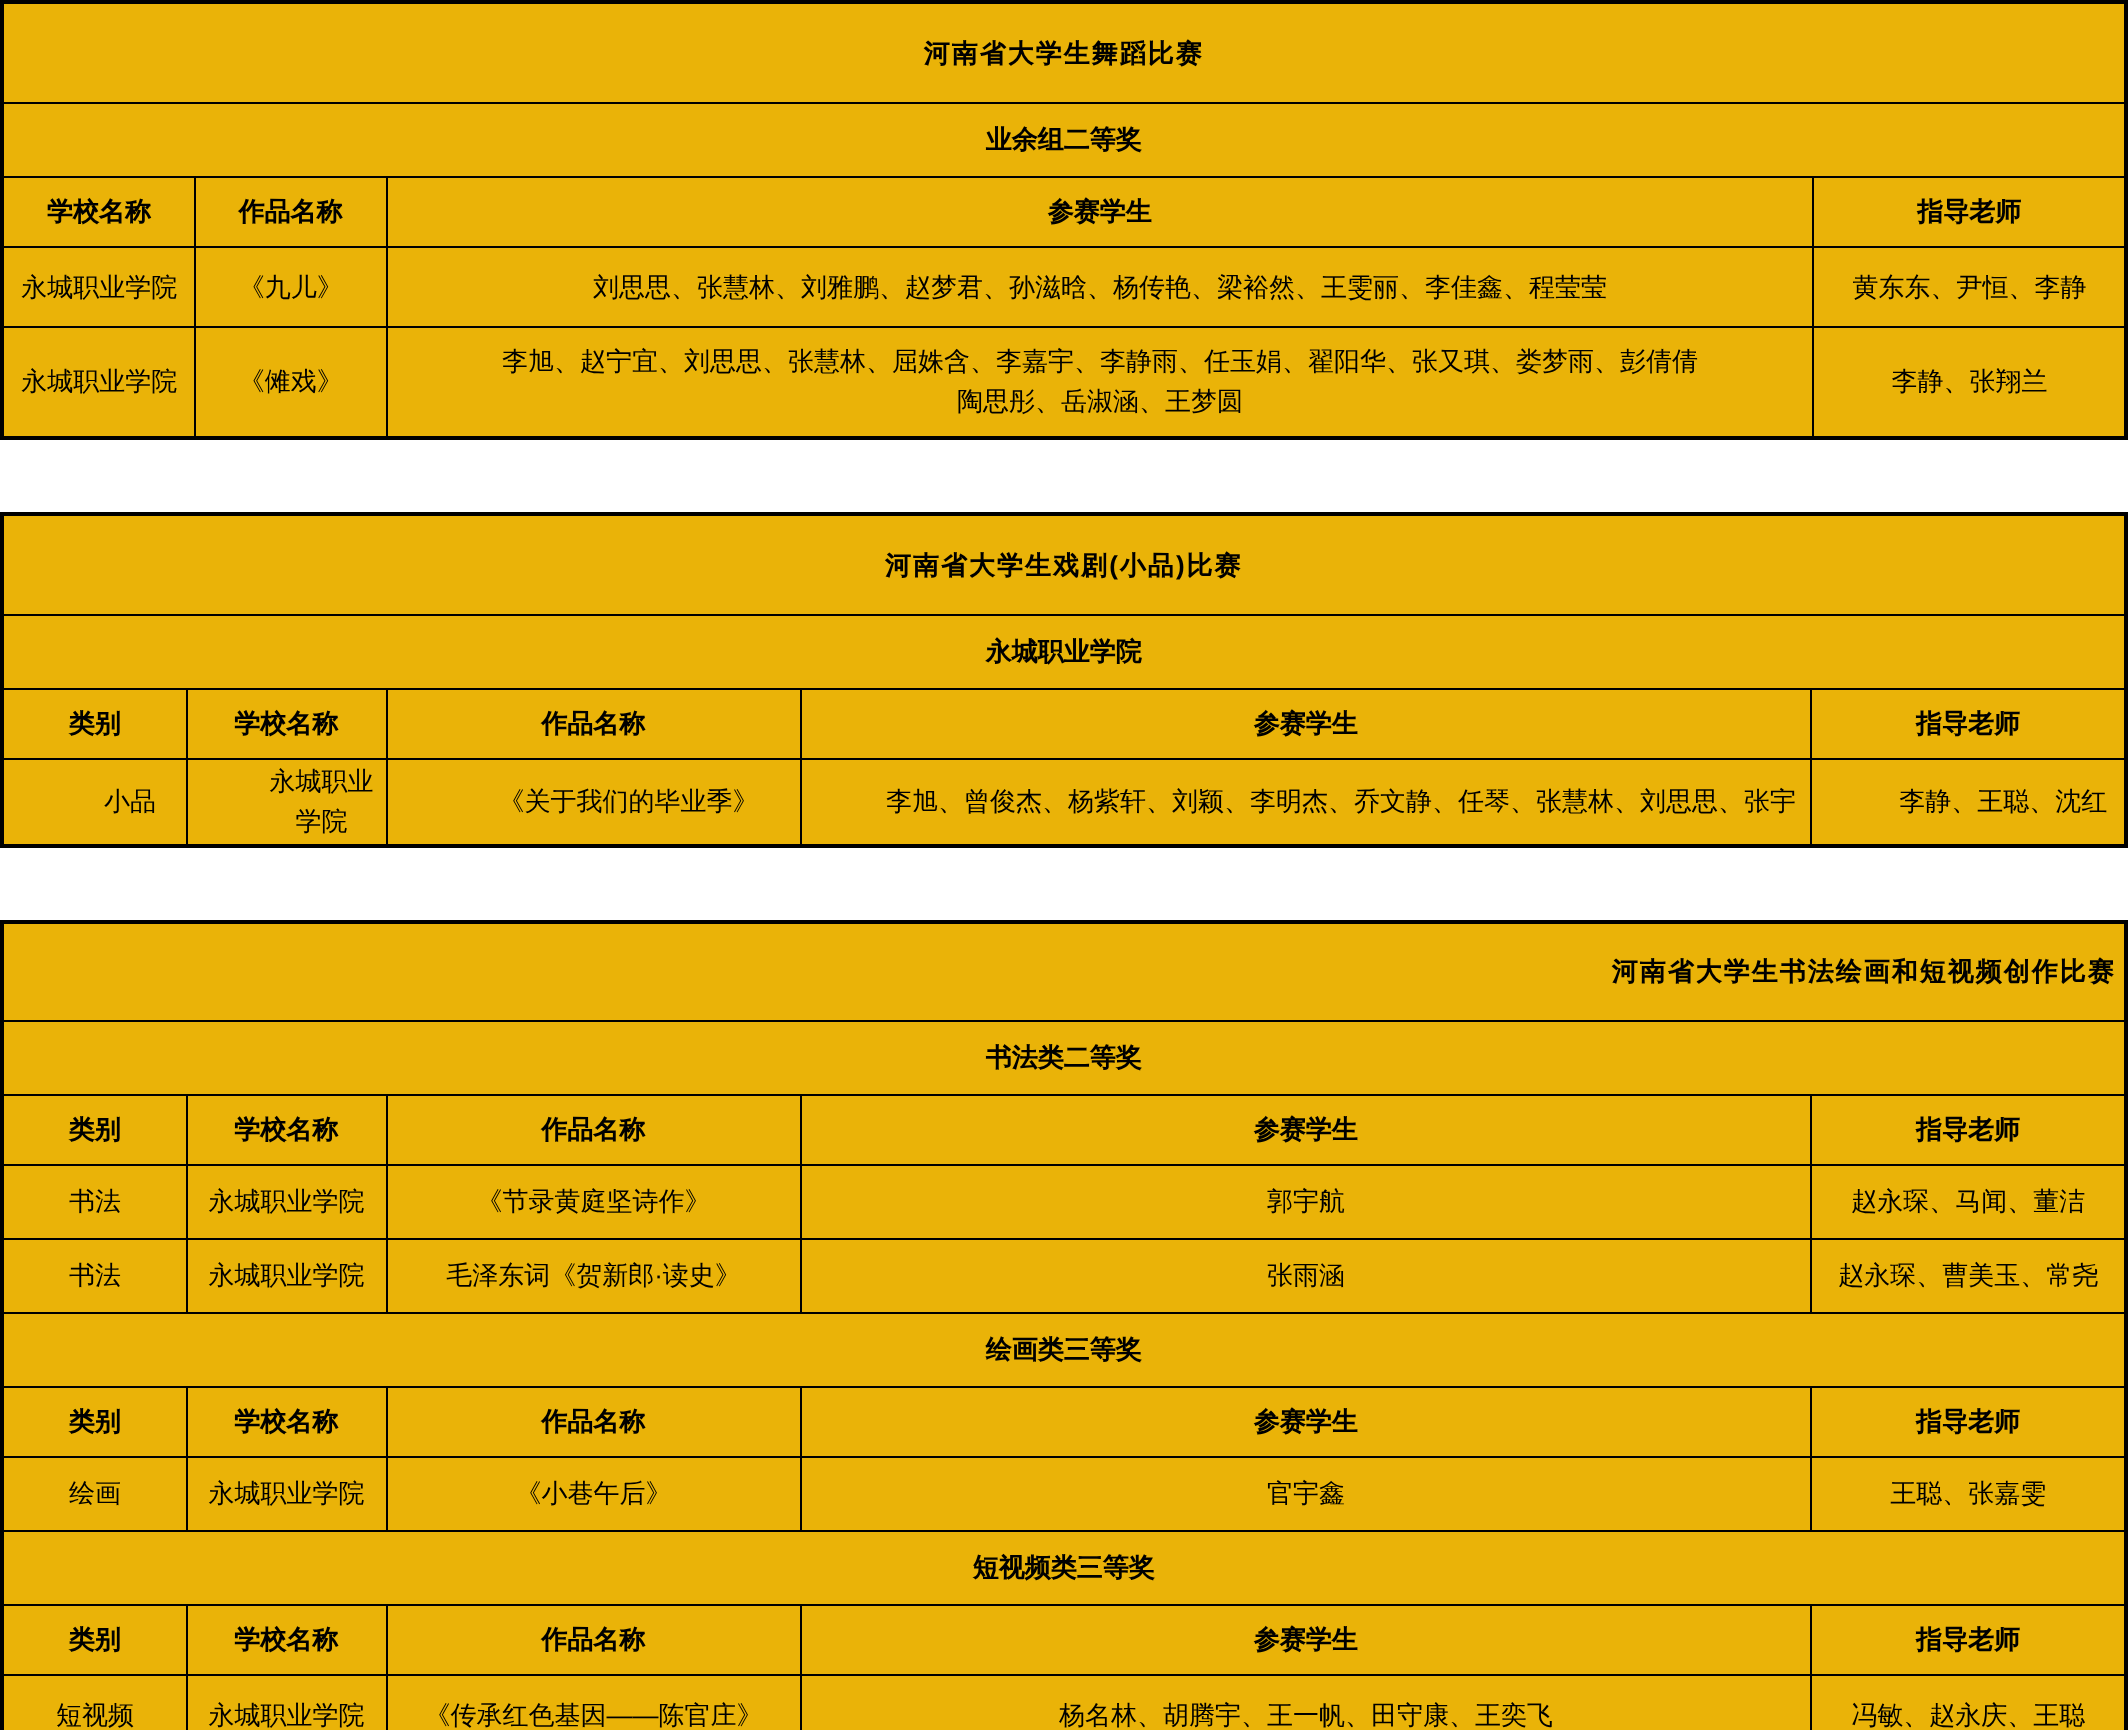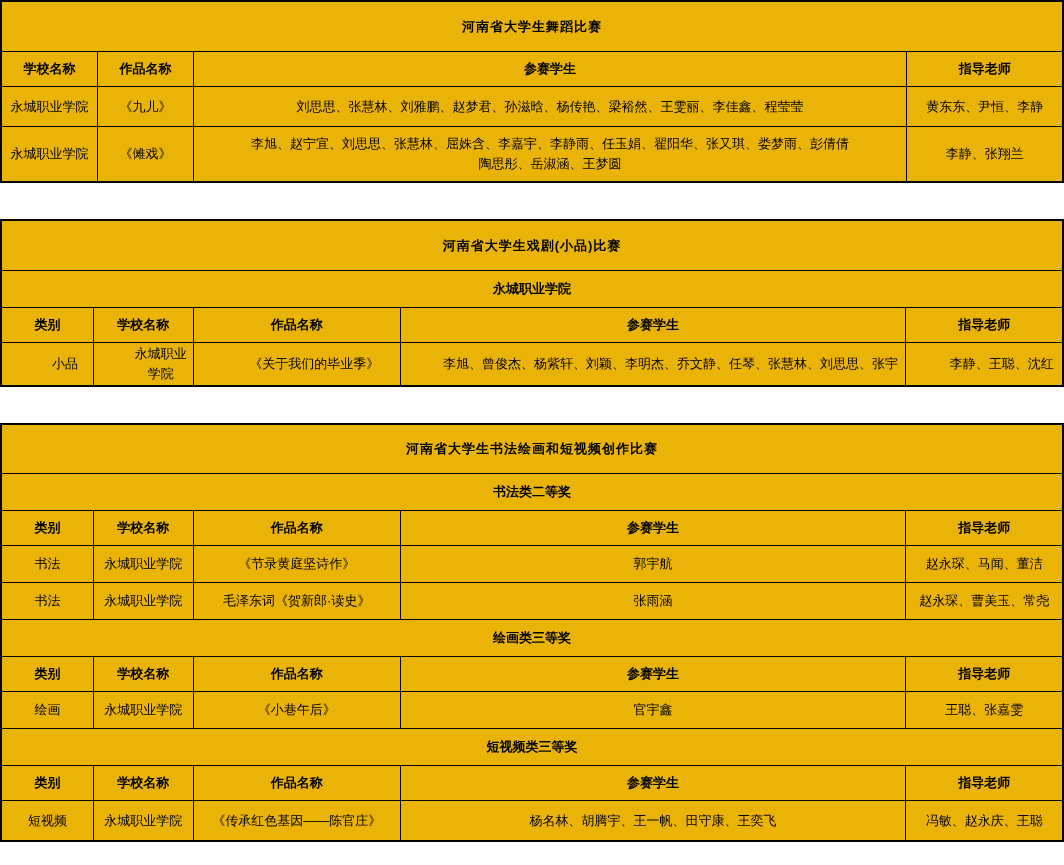--- a/index.html
+++ b/index.html
@@ -44,37 +44,40 @@
     font-size: 13.5px;
     font-weight: bold;
     height: 32px;
     font-family: Liberation Serif, serif;
   }
   .t1 tr.body-r0 td { height: 37px; }
   .t1 tr.body-r1 td { height: 52px; }
   .t2 { margin-top: 36px; }
   .t2 tr.body-r0 td { height: 36px; padding-left: 39px; }
   .t3 { margin-top: 36px; }
-  .t3 td.title-cell { height: 46px; }
+  .t3 td.title-cell { height: 46px; text-align: right; }
   .t3 tr.body-row td { height: 34px; }
   .t3 tr.body-last td { height: 37px; }
 </style>
 </head>
 <body>
 
 <table class="award-table t1">
   <colgroup>
     <col style="width:9.1%">
       <col style="width:9.0%">
       <col style="width:67.2%">
       <col style="width:14.7%">
   </colgroup>
   <tbody>
       <tr>
     <td colspan="4" class="title-cell">河南省大学生舞蹈比赛</td>
+  </tr>
+  <tr>
+    <td colspan="4" class="subtitle-cell">业余组二等奖</td>
   </tr>
   <tr>
     <td class="hdr-cell">学校名称</td>
     <td class="hdr-cell">作品名称</td>
     <td class="hdr-cell">参赛学生</td>
     <td class="hdr-cell">指导老师</td>
   </tr>
   <tr class="body-r0">
     <td>永城职业学院</td>
     <td>《九儿》</td>

